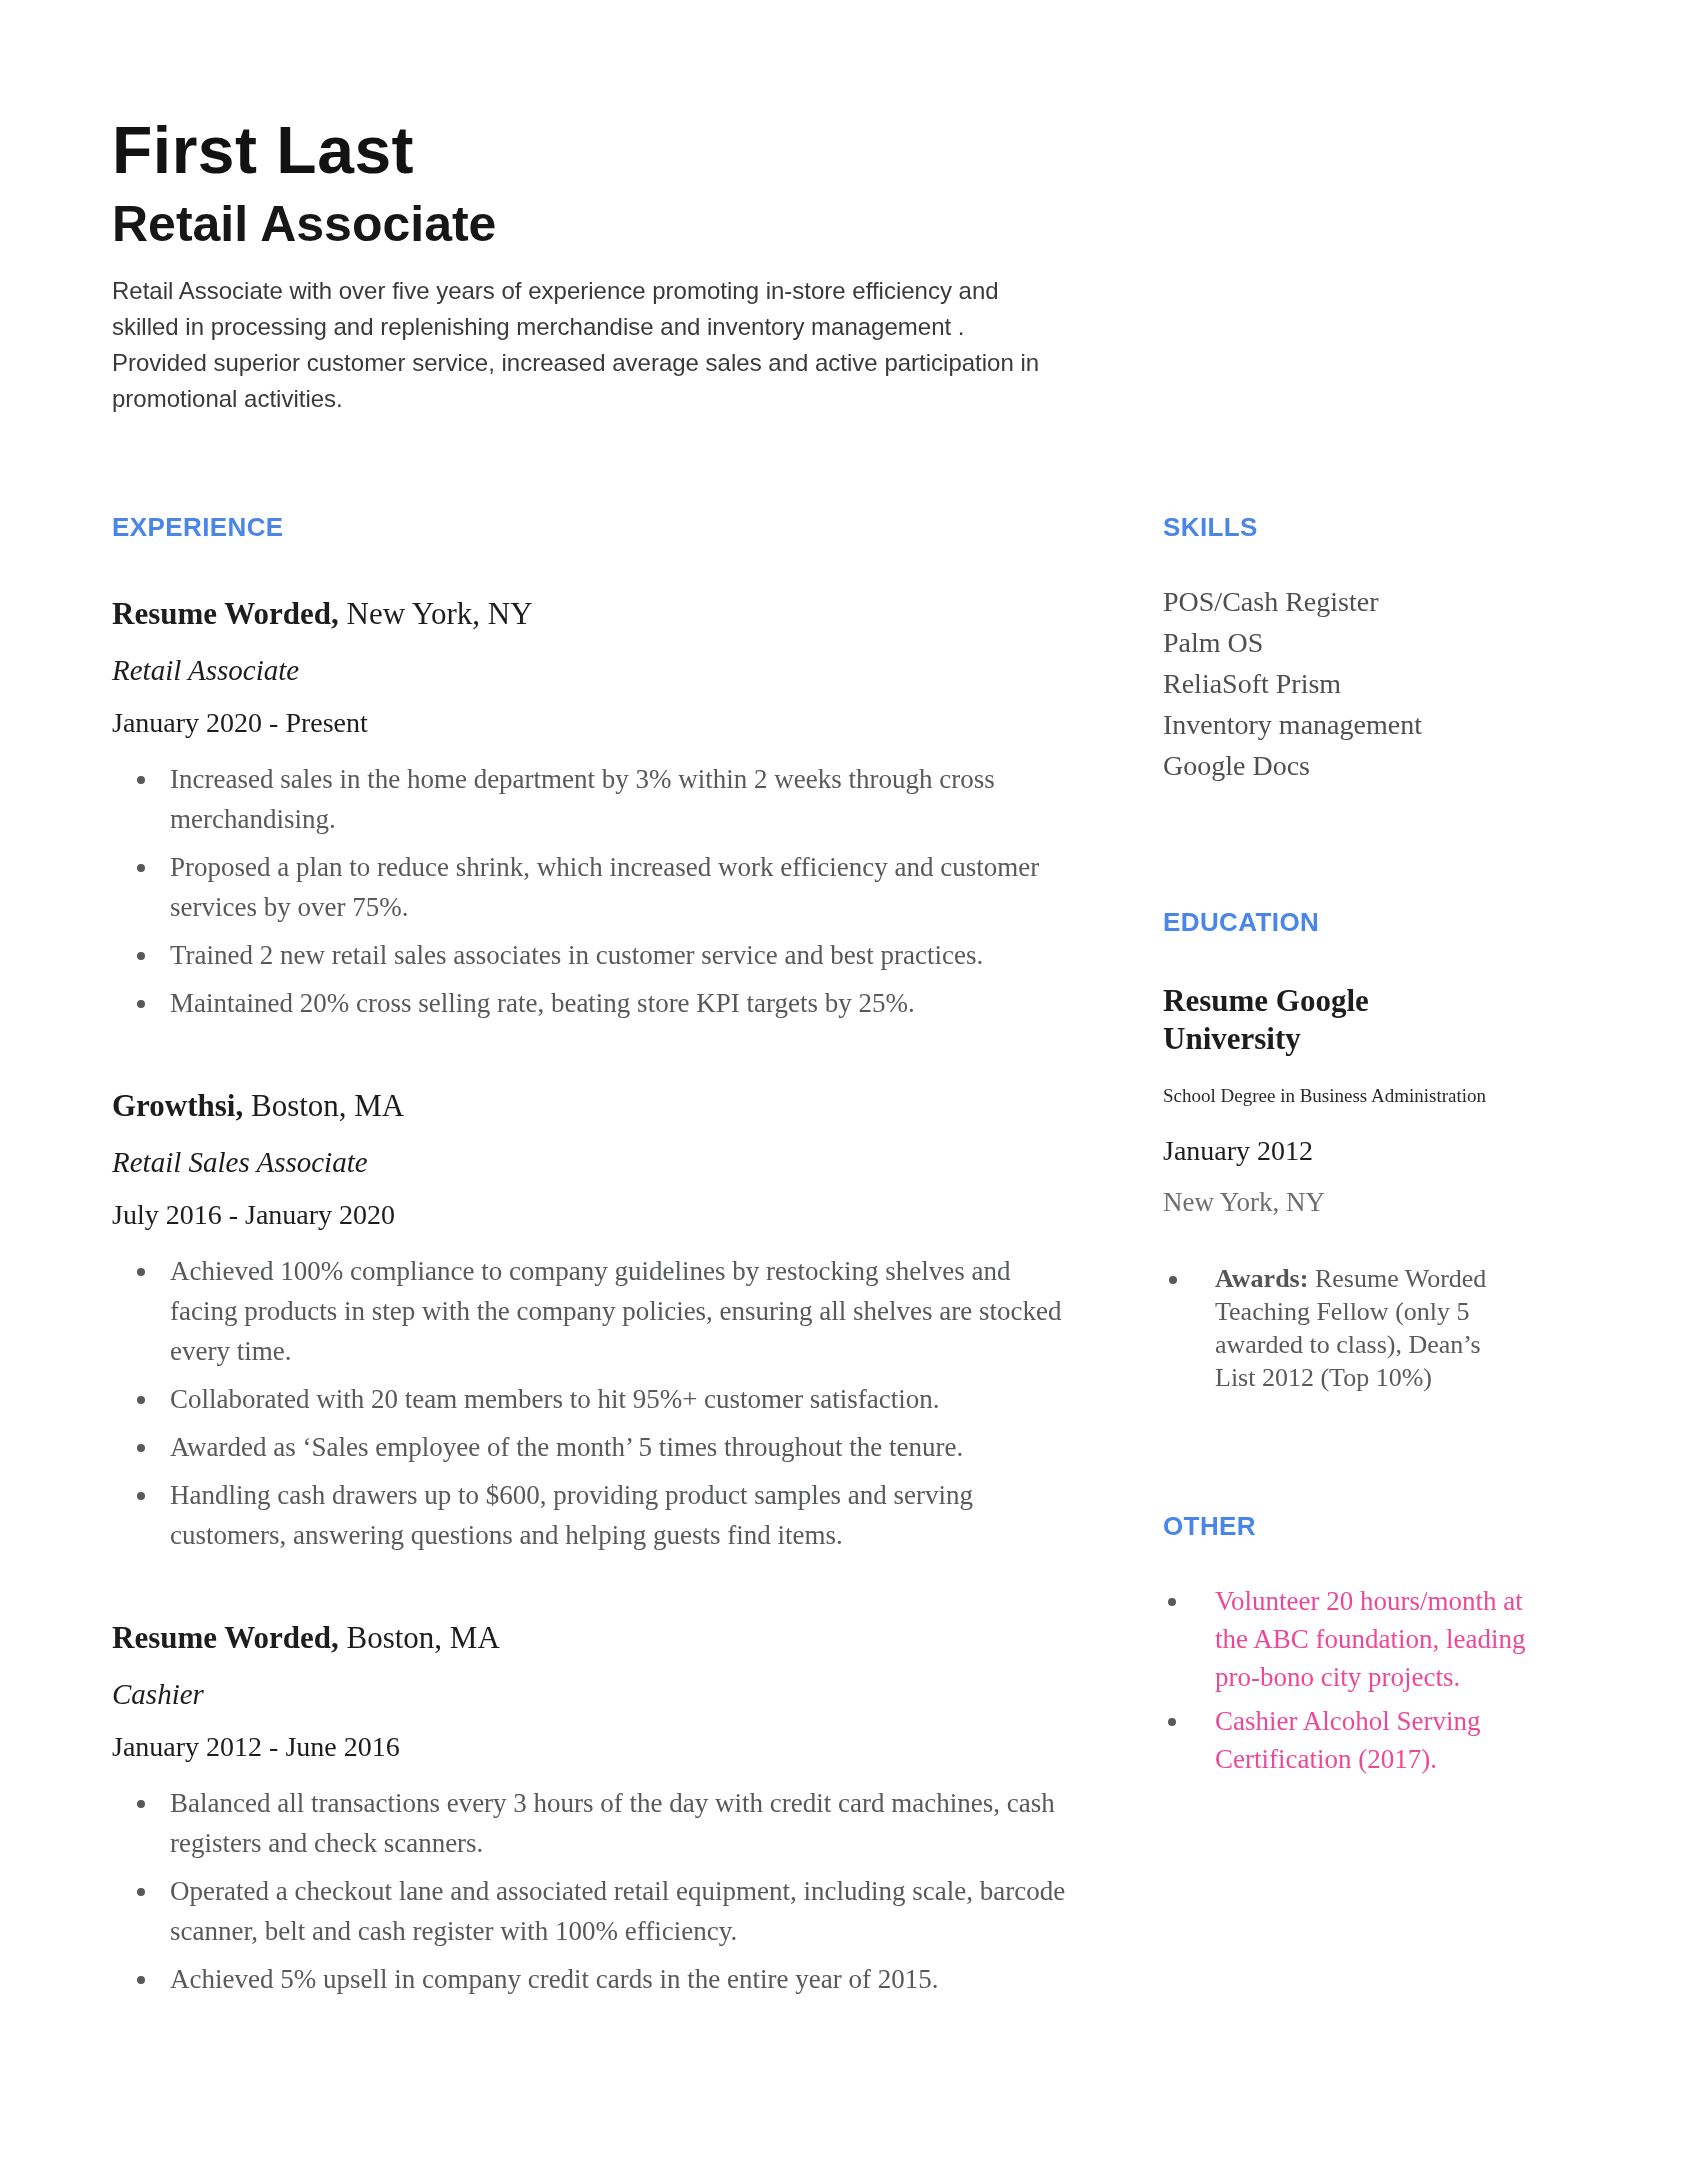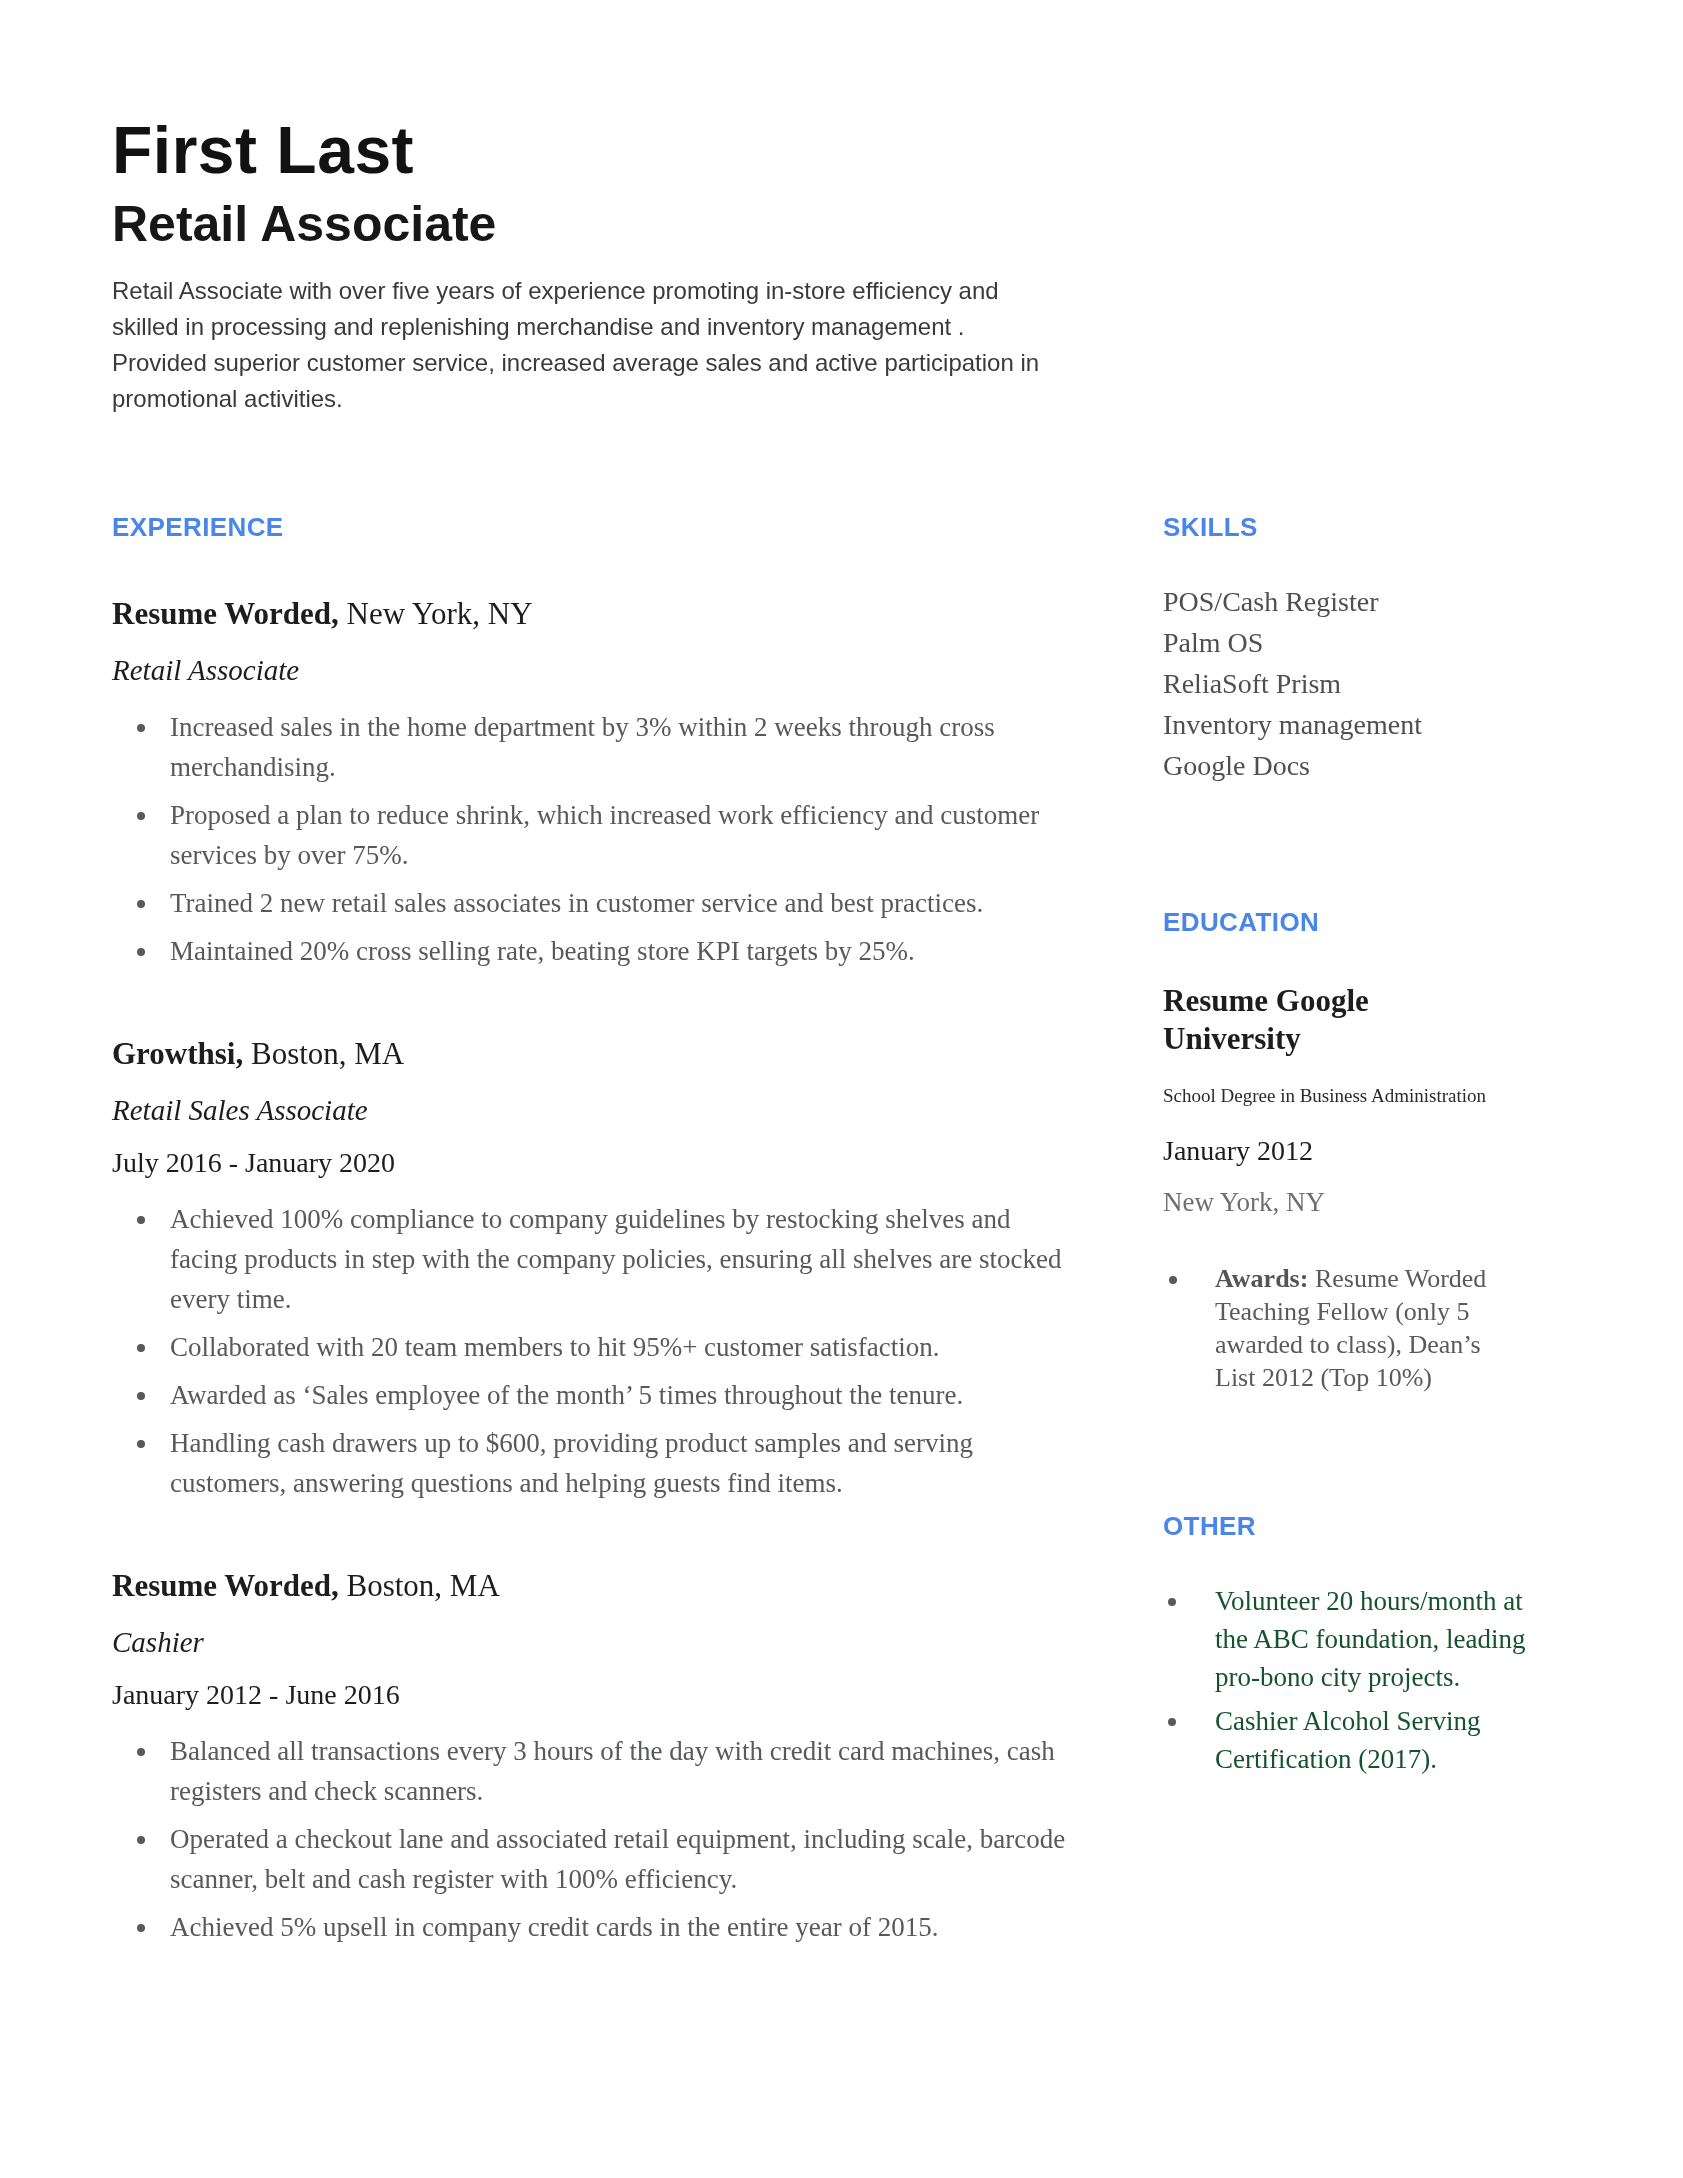--- a/index.html
+++ b/index.html
@@ -125,21 +125,21 @@
     font-family: "Liberation Serif", "DejaVu Serif", serif;
   }
   .edu-awards li::marker { color: #5a5a5a; }
   .award-label { font-weight: 700; color: #555555; }
 
   .other-heading { margin-top: 117px; }
   .other-list { margin: 40px 0 0 0; padding-left: 28px; }
   .other-list li {
     font-size: 27px;
     line-height: 38px;
-    color: #14532d;
+    color: #ec4899;
     padding-left: 24px;
     margin-bottom: 6px;
     font-family: "Liberation Serif", "DejaVu Serif", serif;
   }
   .other-list li::marker { color: #5a5a5a; }
 </style>
 </head>
 <body>
 
 <div class="page">
@@ -156,20 +156,21 @@
 
     <main class="main-col">
       <h3 class="section-heading">EXPERIENCE</h3>
 
       <section class="job">
         <div class="job-company">
           <span class="company-name">Resume Worded,</span>
           <span>New York, NY</span>
         </div>
         <div class="job-title">Retail Associate</div>
+        <div class="job-dates">January 2020 - Present</div>
         <ul class="job-bullets">
           <li>Increased sales in the home department by 3% within 2 weeks through cross merchandising.</li>
           <li>Proposed a plan to reduce shrink, which increased work efficiency and customer services by over 75%.</li>
           <li>Trained 2 new retail sales associates in customer service and best practices.</li>
           <li>Maintained 20% cross selling rate, beating store KPI targets by 25%.</li>
         </ul>
       </section>
 
       <section class="job">
         <div class="job-company">

